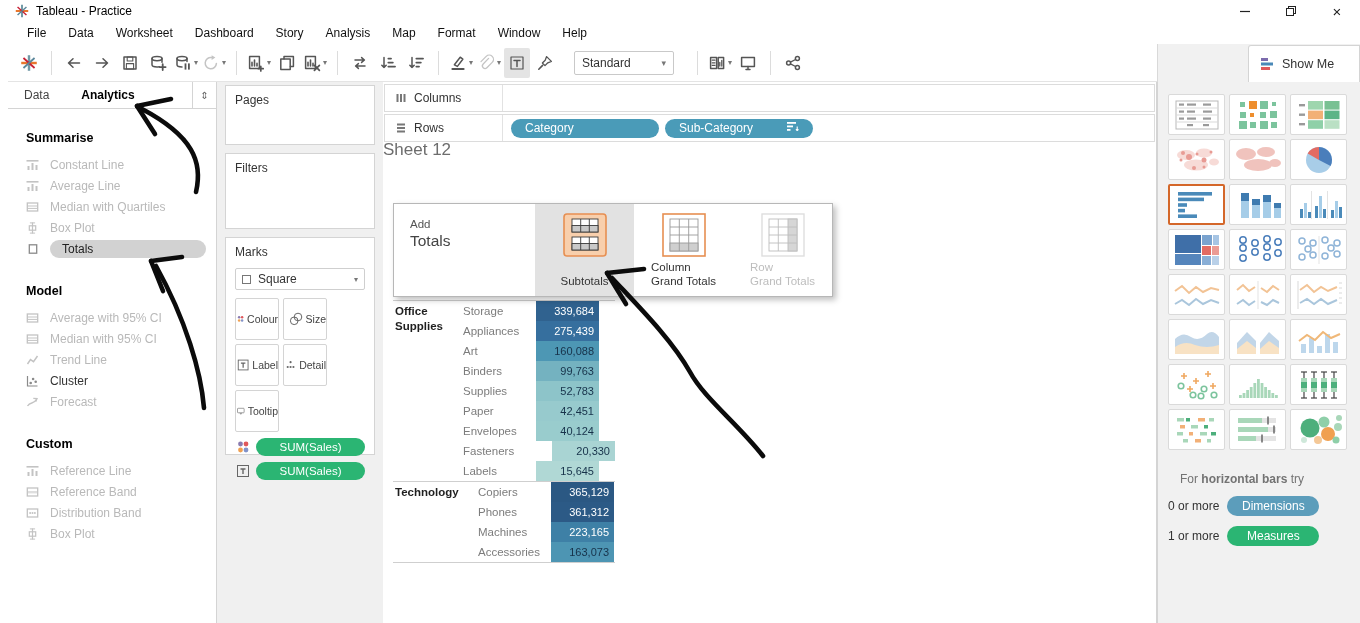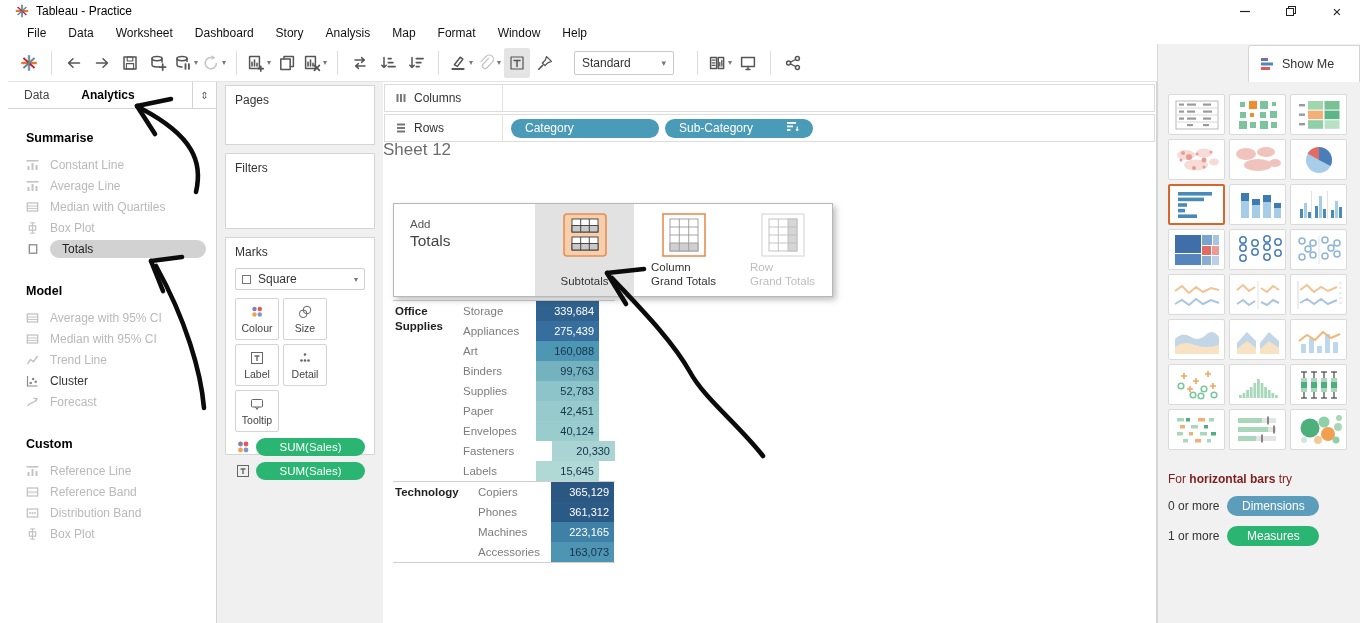--- a/index.html
+++ b/index.html
@@ -55,21 +55,21 @@
   .mid-col{width:166px;background:#f0f0f0;padding:3px 8px;display:flex;flex-direction:column;gap:8px;}
   .card{background:#fff;border:1px solid #d4d4d4;padding:7px 9px;}
   .card-title{color:#333;}
   .card.pages{height:60px;}
   .card.filters{height:76px;}
   .card.marks{height:218px;}
   .mark-dropdown{display:flex;align-items:center;height:22px;border:1px solid #cfcfcf;border-radius:2px;margin-top:9px;padding:0 6px;cursor:pointer;background:#fff;}
   .mark-dropdown .sq{width:9px;height:9px;border:1px solid #777;margin-right:7px;}
   .mark-dropdown .tb-caret{margin-left:auto;}
   .marks-grid{display:flex;flex-wrap:wrap;gap:4px;margin-top:8px;}
-  .mark-btn{width:44px;height:42px;border:1px solid #d4d4d4;border-radius:2px;display:flex;flex-direction:column;align-items:center;justify-content:center;gap:2px;cursor:pointer;background:#fff;}
+  .mark-btn{width:44px;height:42px;border:1px solid #d4d4d4;border-radius:2px;display:flex;flex-direction:row;align-items:center;justify-content:flex-end;gap:2px;cursor:pointer;background:#fff;}
   .mark-btn .mlabel{font-size:10.5px;color:#444;}
   .pill-row{display:flex;align-items:center;gap:5px;margin-top:6px;}
   .pill-row .pic{width:16px;height:16px;flex:0 0 auto;}
   .gpill{flex:1;height:18px;border-radius:9px;color:#fff;font-size:11.5px;display:flex;align-items:center;justify-content:center;cursor:grab;}
 
   
   .canvas{flex:1;background:#fff;position:relative;border-right:1px solid #d4d4d4;}
   .shelf{display:flex;align-items:center;height:28px;border:1px solid #dcdcdc;background:#fff;margin:2px 1px 0 1px;}
   .shelf-label{display:flex;align-items:center;gap:7px;width:118px;height:100%;padding-left:10px;border-right:1px solid #e2e2e2;color:#333;}
   .shelf-pills{display:flex;align-items:center;gap:6px;padding-left:8px;}
@@ -97,21 +97,21 @@
   .trow .sub{width:73px;color:#7c7c7c;font-size:11.5px;display:flex;align-items:center;}
   .trow .val{width:63px;font-size:11px;display:flex;align-items:center;justify-content:flex-end;padding-right:5px;}
   .trow .val.light{color:#fff;}
   .trow .val.dark{color:#17324a;}
 
   
   .right-pane{width:203px;background:#f1f1f1;border-left:1px solid #d4d4d4;padding:12px 0 0 10px;}
   .sm-grid{display:grid;grid-template-columns:repeat(3,57px);grid-auto-rows:41px;gap:4px;}
   .sm-cell{background:#fff;border:1px solid #dadada;border-radius:2px;display:flex;align-items:center;justify-content:center;cursor:pointer;}
   .sm-cell.selected{border:2px solid #d4672a;}
-  .sm-footer{margin-top:22px;color:#7f1d1d;}
+  .sm-footer{margin-top:22px;color:#737373;margin-left:12px;}
   .sm-footer .b{font-weight:bold;}
   .hint-row{display:flex;align-items:center;gap:8px;margin-top:10px;}
   .hint-pill{min-width:92px;height:20px;border-radius:10px;color:#fff;display:flex;align-items:center;justify-content:center;padding:0 12px;}
 
   
   #arrows{position:absolute;left:0;top:0;width:1360px;height:623px;pointer-events:none;z-index:60;}
 </style>
 </head>
 <body>
 

